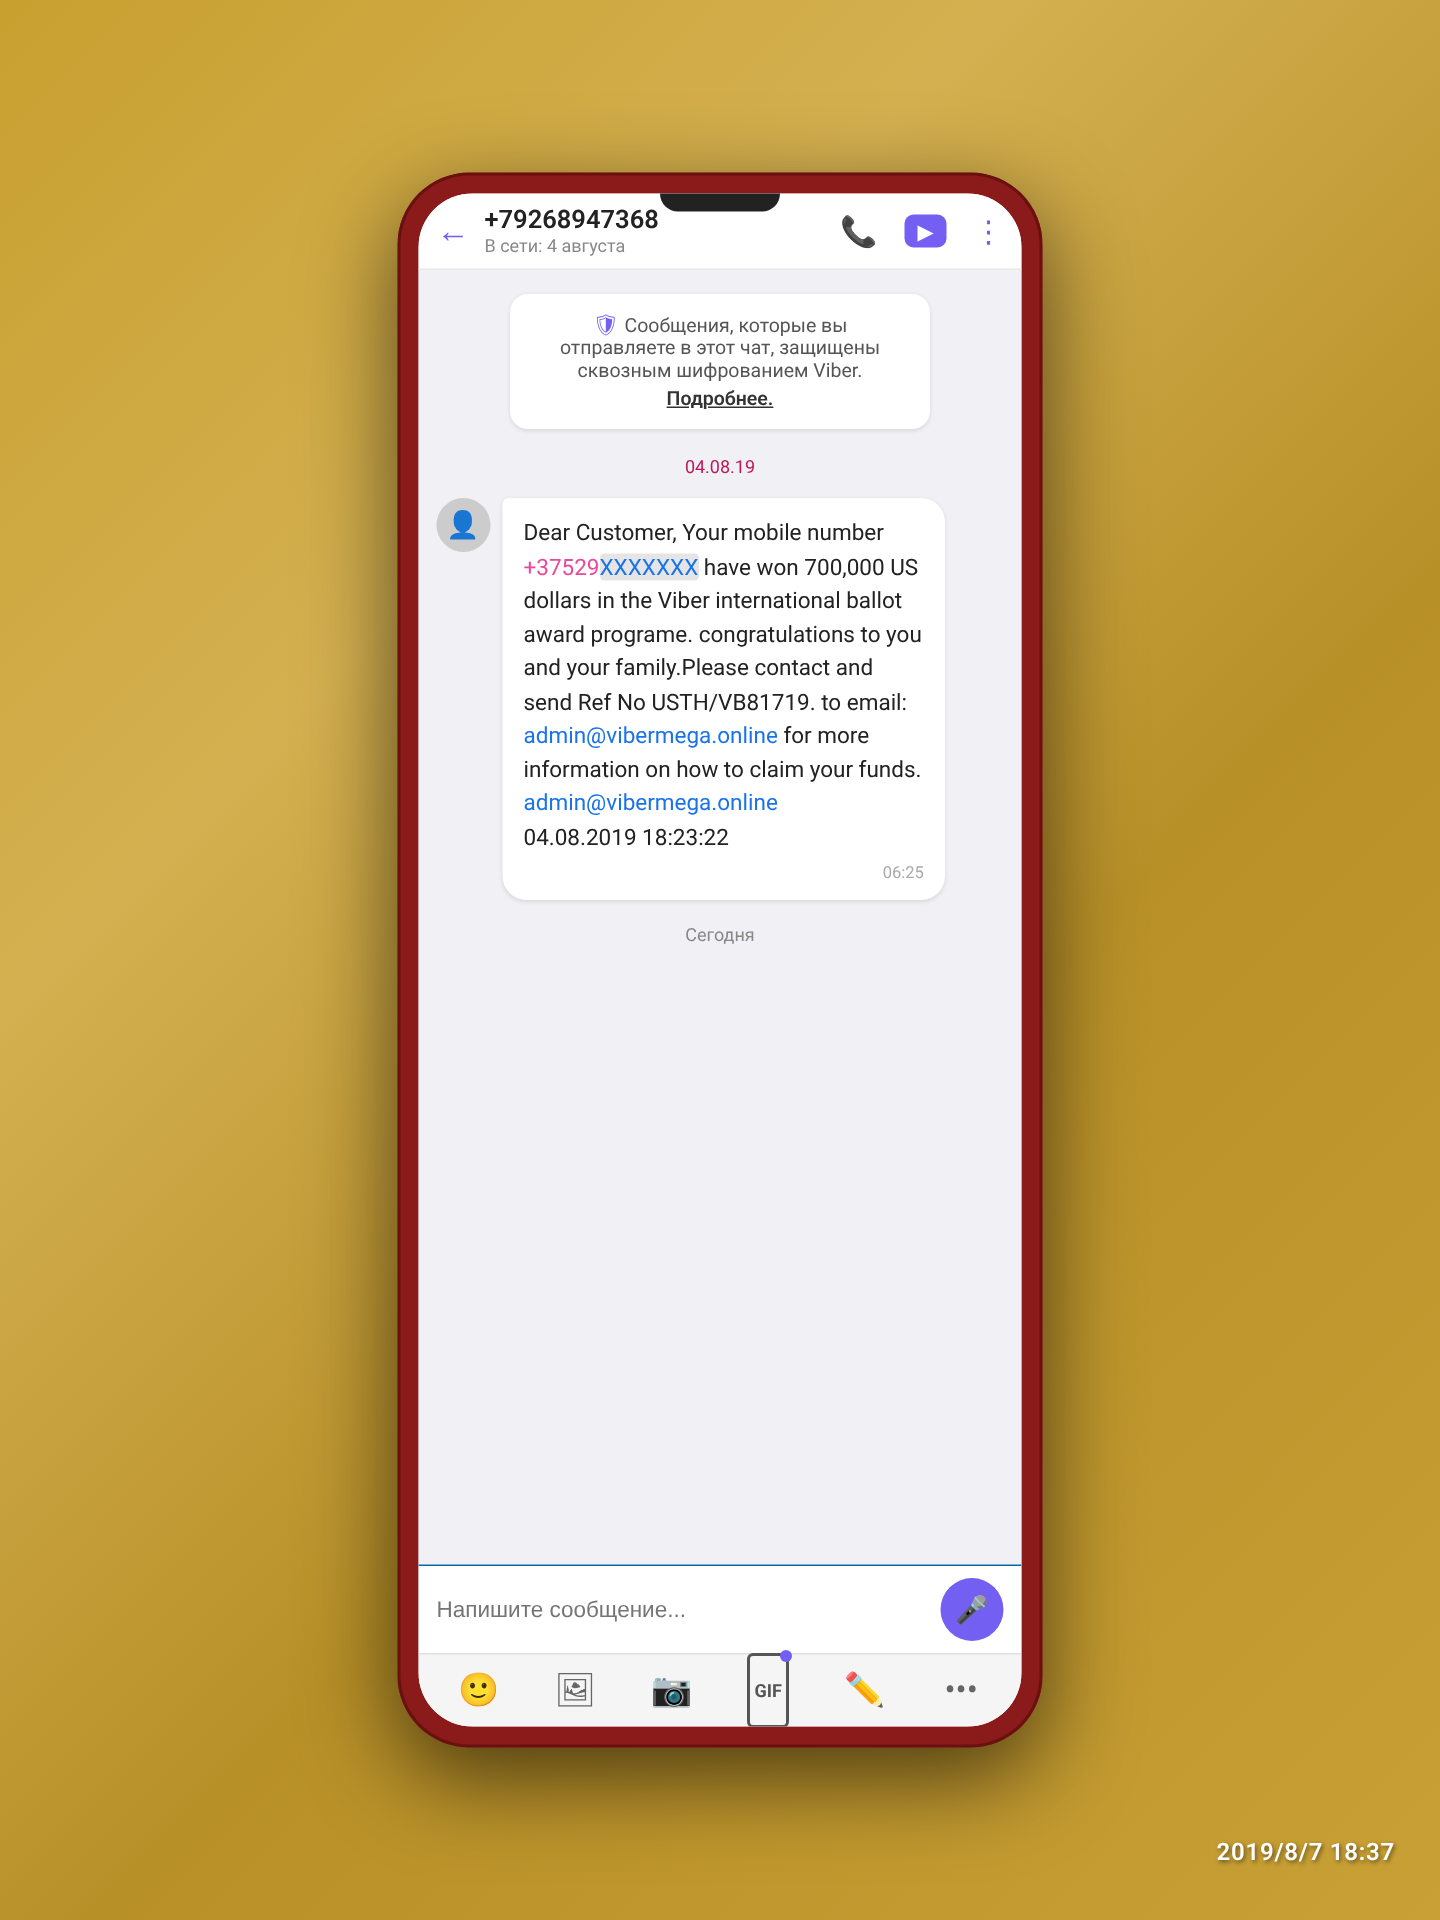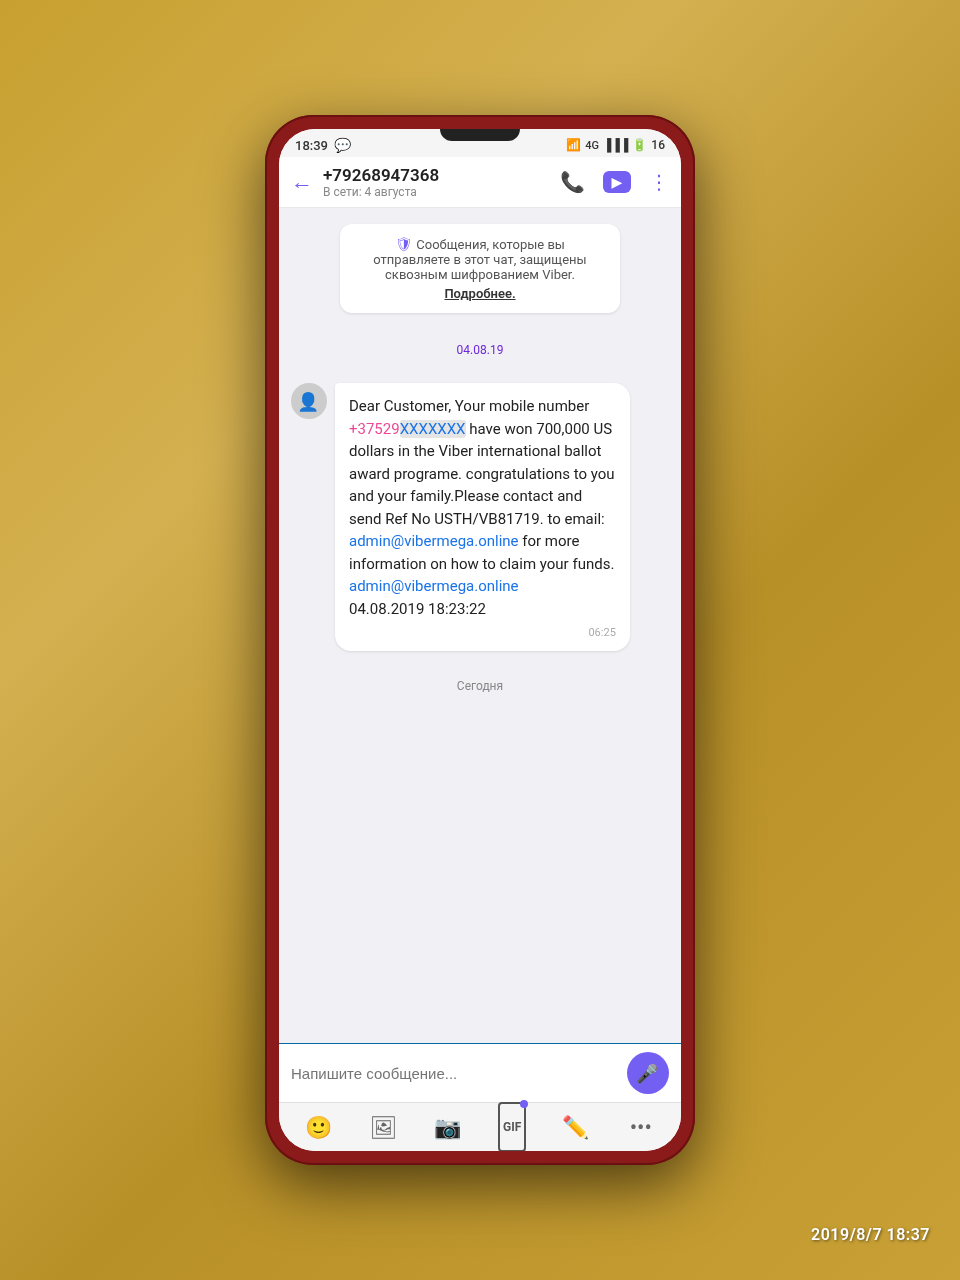--- a/index.html
+++ b/index.html
@@ -139,21 +139,21 @@
     }
 
     
     .chat-area {
       flex: 1;
       background: #f0f0f5;
       overflow-y: auto;
       padding: 12px;
       display: flex;
       flex-direction: column;
-      gap: 20px;
+      gap: 8px;
     }
 
     
     .encryption-notice {
       background: #fff;
       border-radius: 12px;
       padding: 12px 16px;
       text-align: center;
       font-size: 13px;
       color: #555;
@@ -173,21 +173,21 @@
       text-decoration: underline;
       display: block;
       margin-top: 4px;
       text-align: center;
     }
 
     
     .date-divider {
       text-align: center;
       font-size: 12px;
-      color: #6d28d9;
+      color: #be185d;
       margin: 6px 0;
     }
 
     
     .message-row {
       display: flex;
       align-items: flex-start;
       gap: 8px;
     }
 
@@ -338,33 +338,20 @@
     }
   </style>
 </head>
 <body>
 
 <div class="photo-bg">
   <div class="phone-frame">
     <div class="notch"></div>
     <div class="phone-inner">
 
-      <div class="status-bar">
-        <div class="status-left">
-          <span>18:39</span>
-          <span style="color:#7360f2; font-size:14px;">💬</span>
-        </div>
-        <div class="status-right">
-          <span>📶</span>
-          <span style="font-size:11px;">4G</span>
-          <span>▐▐▐</span>
-          <span>🔋</span>
-          <span>16</span>
-        </div>
-      </div>
 
       <div class="app-header">
         <span class="back-arrow">←</span>
         <div class="header-info">
           <div class="header-name">+79268947368</div>
           <div class="header-status">В сети: 4 августа</div>
         </div>
         <div class="header-icons">
           <span class="header-icon">📞</span>
           <div class="header-icon-video">

